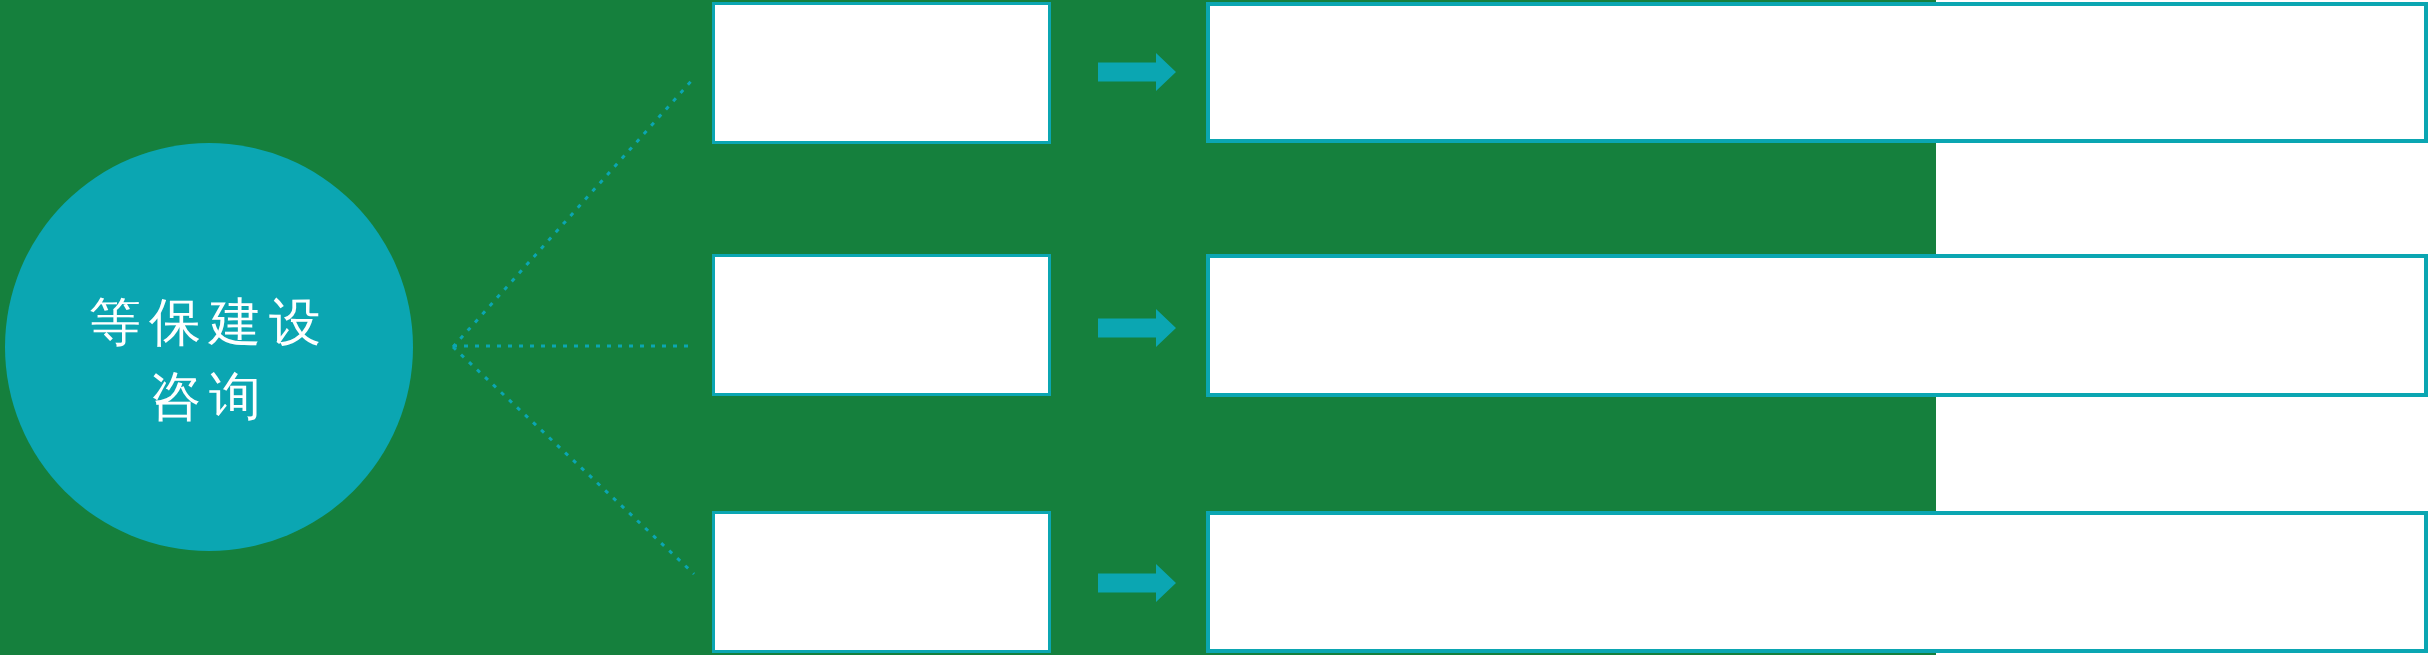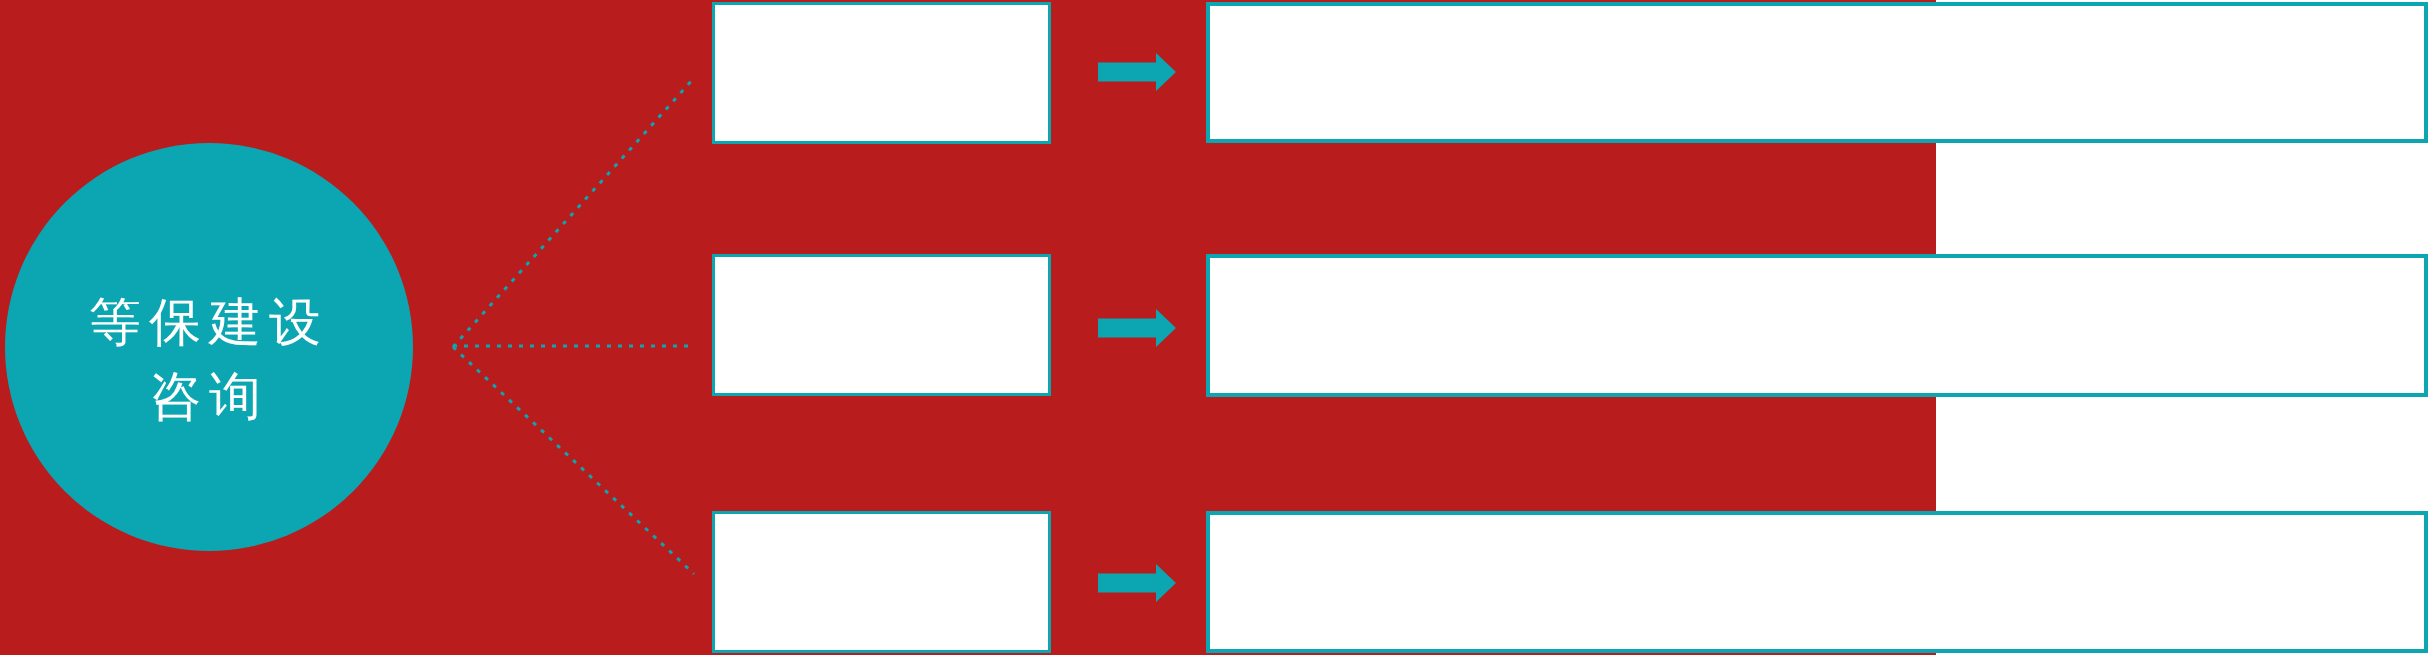--- a/index.html
+++ b/index.html
@@ -1,20 +1,20 @@
 <!DOCTYPE html>
 <html><head>
 <meta charset="utf-8">
 <style>
   html, body { margin: 0; padding: 0; background: #ffffff; }
   .canvas {
     position: relative;
     width: 1936px;
     height: 655px;
-    background: #b91c1c;
+    background: #15803d;
     font-family: "Liberation Sans", sans-serif;
   }
   svg { display: block; }
   text.circle-label {
     font-family: "Liberation Sans", sans-serif;
     font-weight: 300;
     font-size: 52px;
     letter-spacing: 8px;
     text-anchor: middle;
   }

